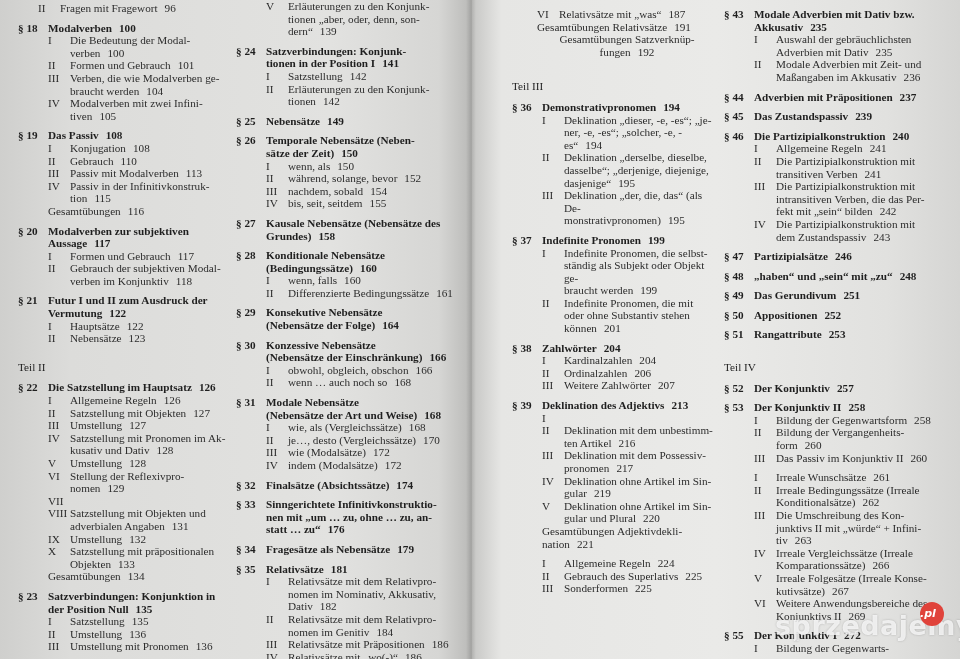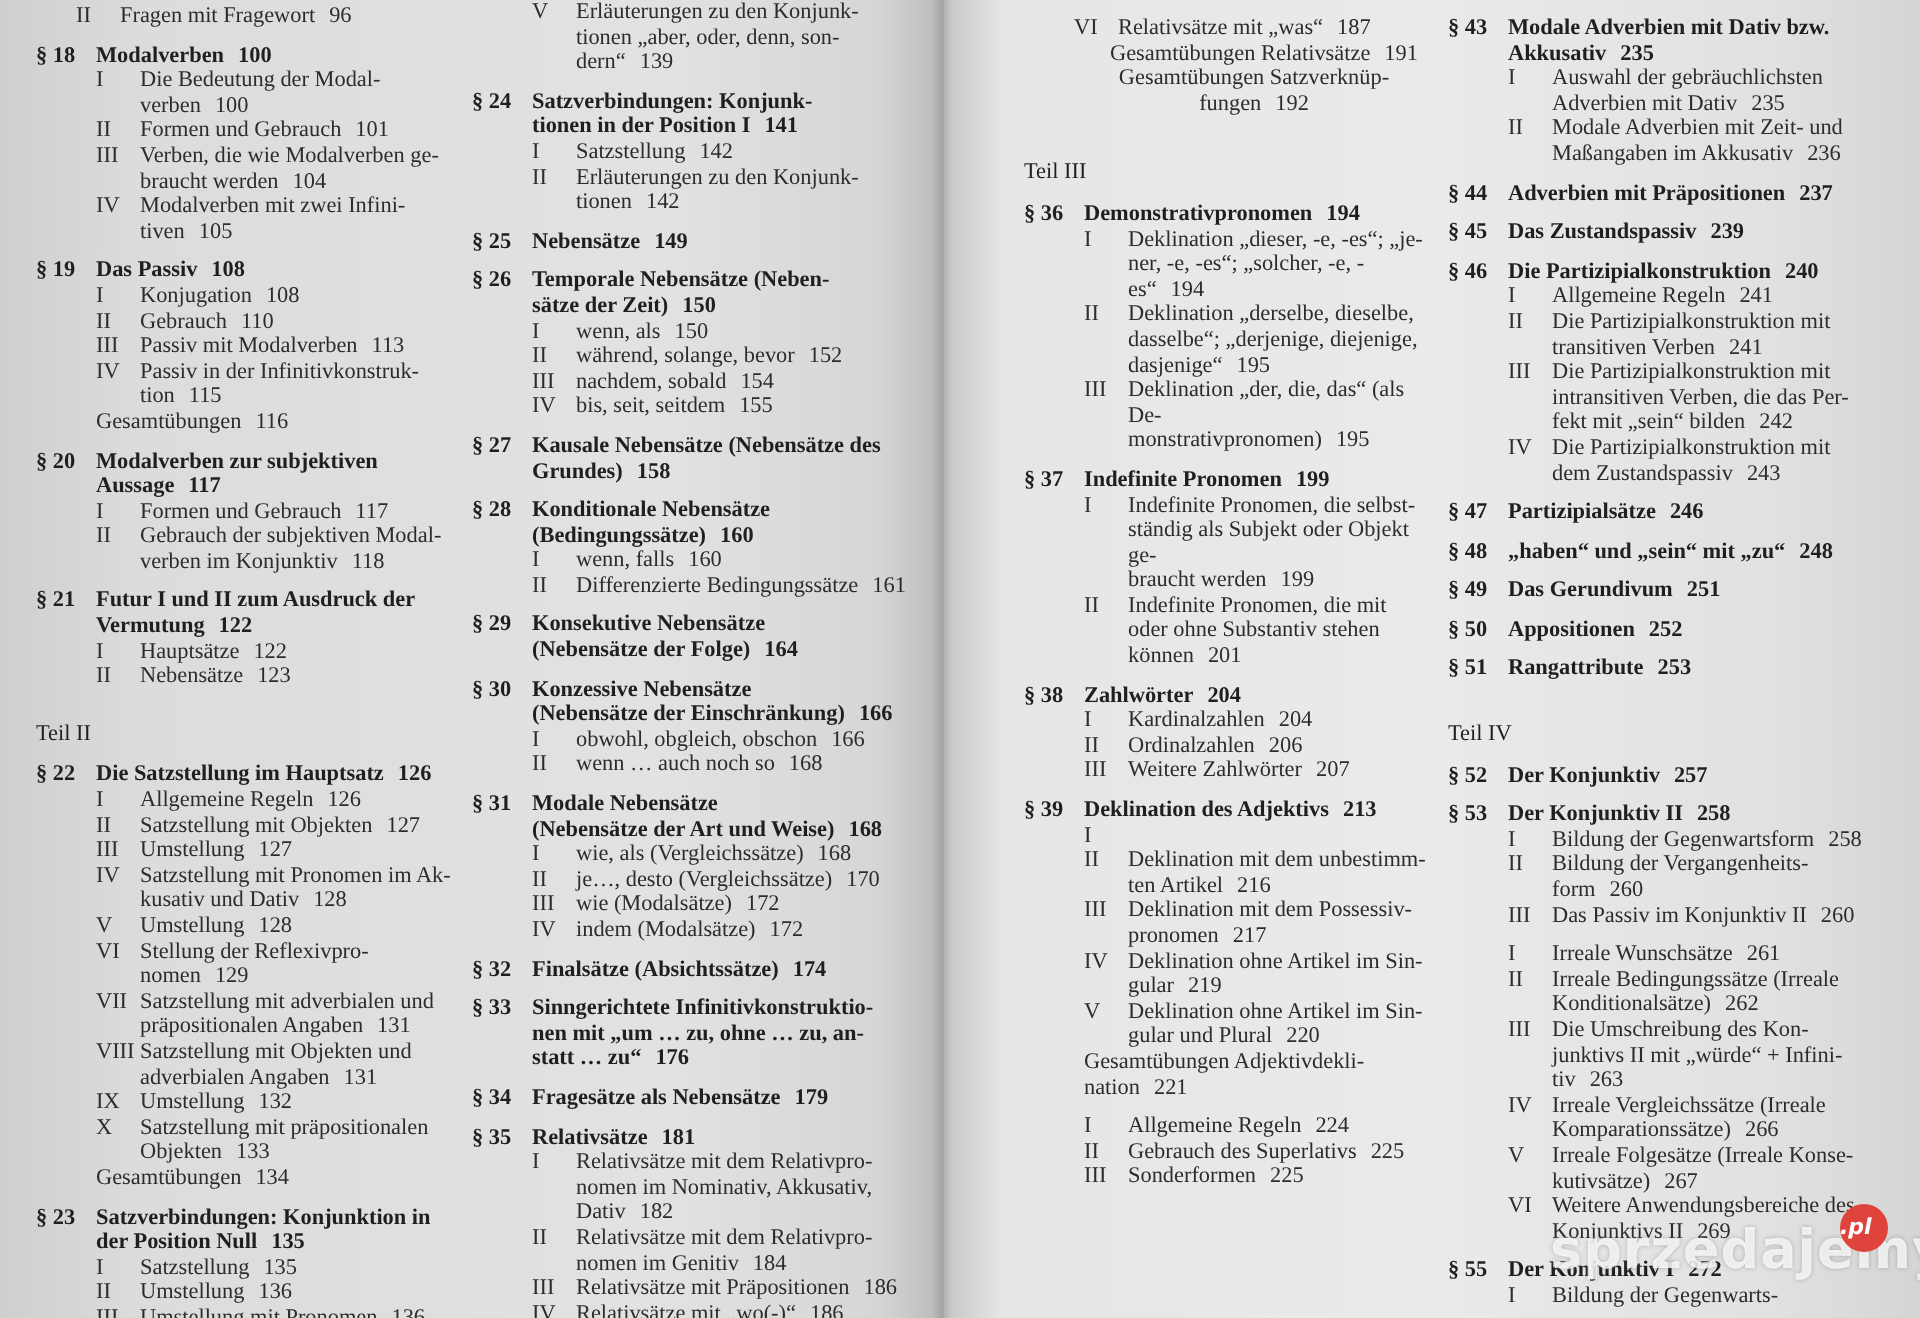--- a/index.html
+++ b/index.html
@@ -172,21 +172,20 @@
     <div class="sub">
         <span class="sub-num">V</span>
         <span class="sub-title"><span>Umstellung</span><span class="pg">128</span></span>
       </div>
     <div class="sub">
         <span class="sub-num">VI</span>
         <span class="sub-title"><span>Stellung der Reflexivpro-</span><br><span>nomen</span><span class="pg">129</span></span>
       </div>
     <div class="sub">
         <span class="sub-num">VII</span>
-        <span class="sub-title"><span>Satzstellung mit adverbialen und</span><br><span>präpositionalen Angaben</span><span class="pg">131</span></span>
       </div>
     <div class="sub">
         <span class="sub-num">VIII</span>
         <span class="sub-title"><span>Satzstellung mit Objekten und</span><br><span>adverbialen Angaben</span><span class="pg">131</span></span>
       </div>
     <div class="sub">
         <span class="sub-num">IX</span>
         <span class="sub-title"><span>Umstellung</span><span class="pg">132</span></span>
       </div>
     <div class="sub">
@@ -379,21 +378,21 @@
       </div>
 
   </div>
 </div>
 
 <div class="col col-3">
   <div class="sub" style="margin-left:25px;margin-top:8px;">
     <span class="sub-num">VI</span>
     <span class="sub-title"><span>Relativsätze mit „was“</span><span class="pg">187</span></span>
   </div>
-  <div class="plain" style="margin-left:43px;"><span>Gesamtübungen Relativsätze</span><span class="pg">191</span></div>
+  <div class="plain" style="margin-left:25px;"><span>Gesamtübungen Relativsätze</span><span class="pg">191</span></div>
   <div class="plain" style="margin-left:25px;text-align:center;"><span>Gesamtübungen Satzverknüp-</span><br><span>fungen</span><span class="pg">192</span></div>
 
   <div class="teil" style="margin-top:22px;">Teil III</div>
 
   <div class="sec">
     <div class="sec-head">
         <span class="sec-num">§ 36</span>
         <span class="sec-title"><span>Demonstrativpronomen</span><span class="pg">194</span></span>
       </div>
     <div class="sub">

